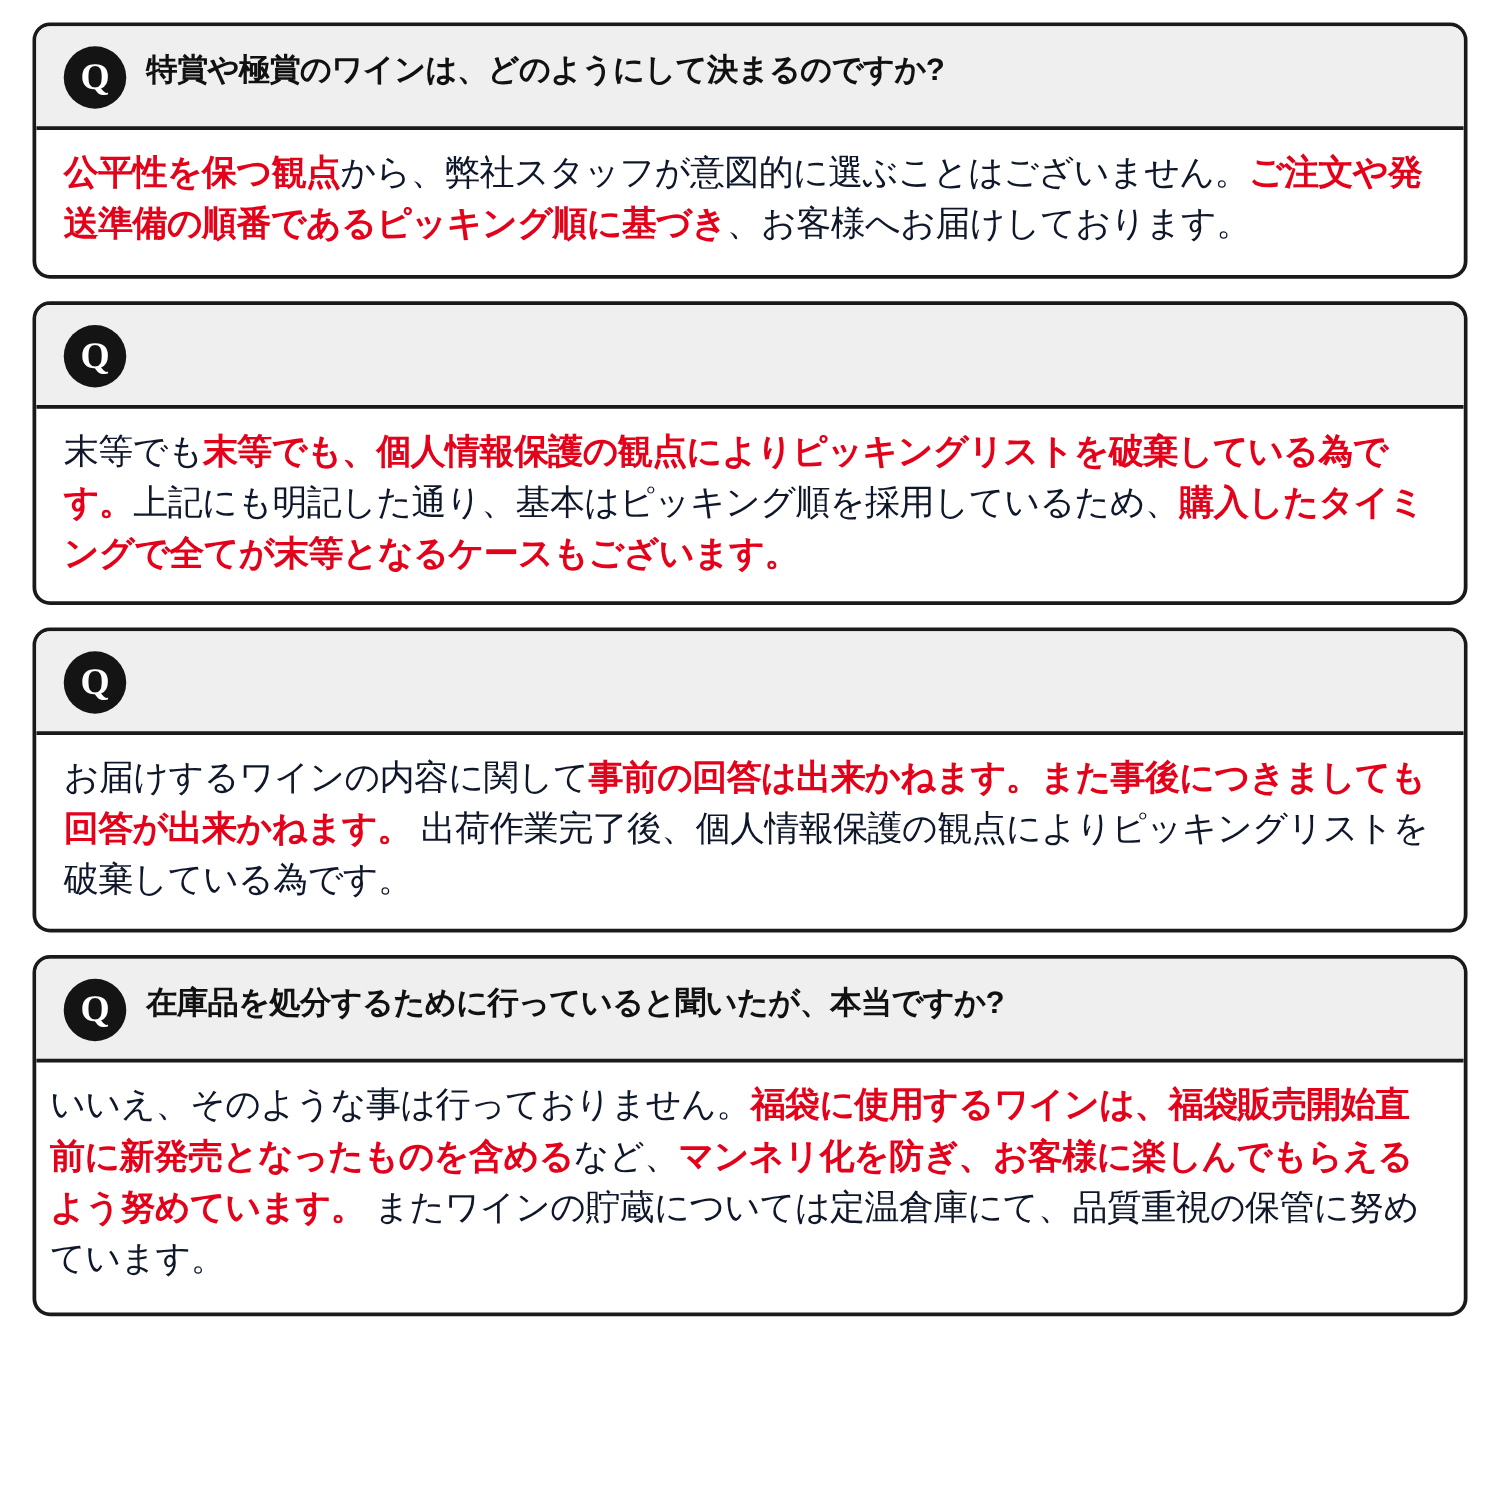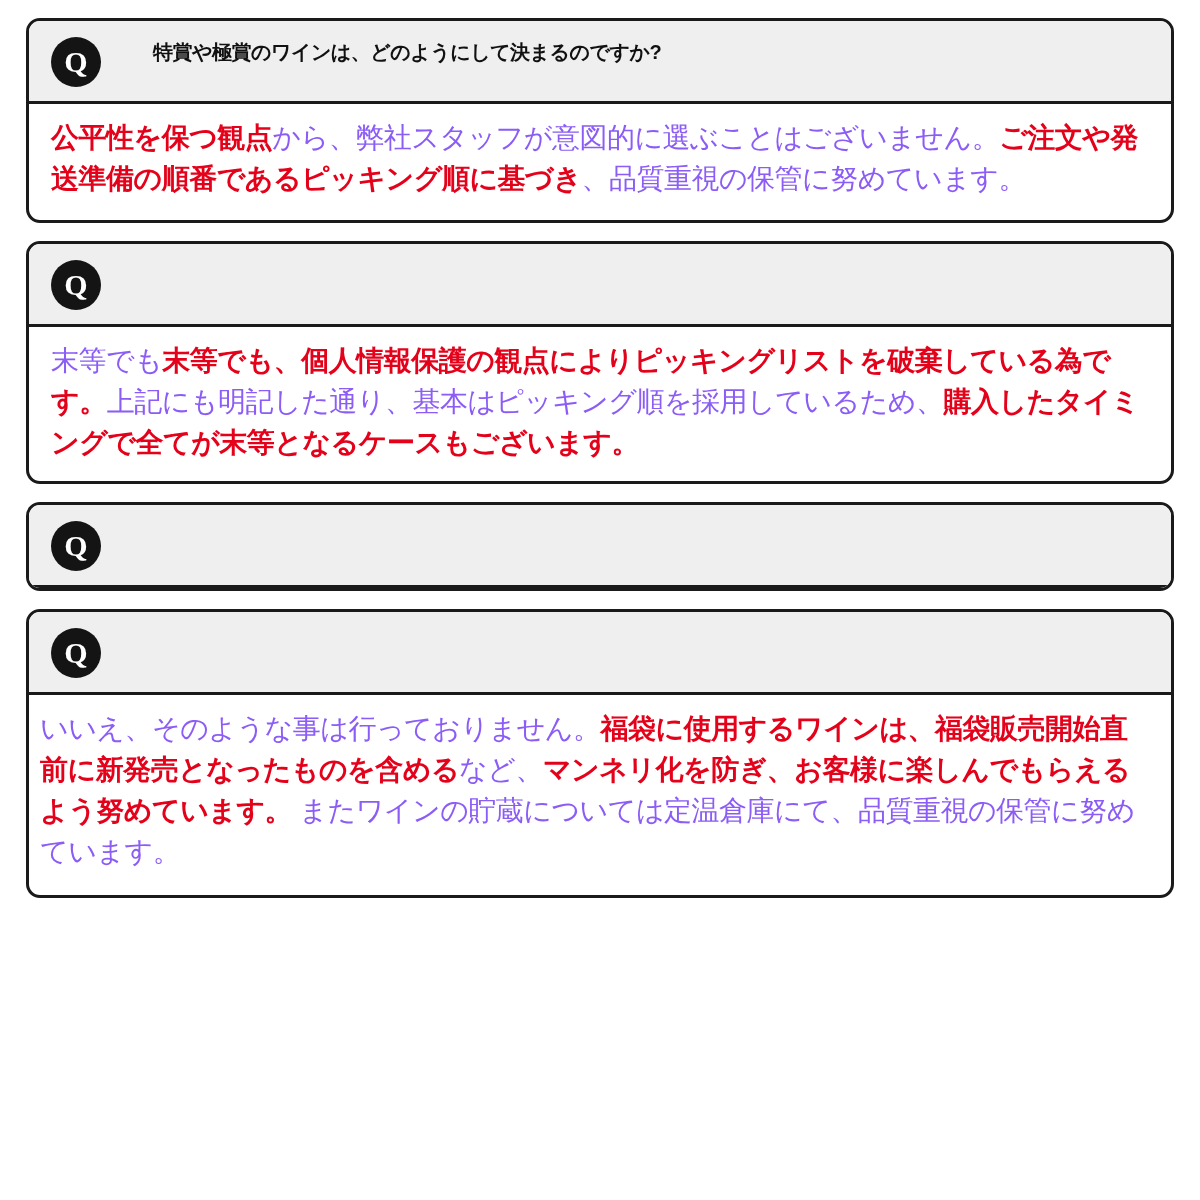--- a/index.html
+++ b/index.html
@@ -46,74 +46,75 @@
     background: #141414;
     color: #ffffff;
     font-weight: bold;
     font-size: 30px;
     line-height: 50px;
     text-align: center;
     font-family: "Liberation Serif", "DejaVu Serif", serif;
     margin-top: 2px;
   }
   .q-text {
-    font-size: 20px;
+    font-size: 25px;
     font-weight: bold;
     color: #111111;
     line-height: 1.38;
     letter-spacing: -0.5px;
     padding-top: 4px;
-    margin-left: 36px;
   }
   .faq-answer {
     padding: 14px 22px 18px 22px;
     font-size: 28px;
     line-height: 1.46;
     color: #111111;
     letter-spacing: -0.5px;
   }
   .hl {
     color: #e4021b;
     font-weight: bold;
     margin-top: 44px;
   }
   .plain {
-    color: #8b5cf6;
+    color: #0f172a;
   }
   
   .card-1 .faq-answer { padding-bottom: 20px; }
   .card-2 .q-text { line-height: 1.42; }
   .card-4 .faq-answer { padding-bottom: 22px; padding-left: 11px; }
 </style>
 </head>
 <body>
 
 <div class="page">
 
   <section class="faq-card card-1">
     <div class="faq-question">
       <div class="q-badge">Q</div>
       <div class="q-text">特賞や極賞のワインは、どのようにして決まるのですか?</div>
     </div>
-    <div class="faq-answer"><span class="hl">公平性を保つ観点</span><span class="plain">から、弊社スタッフが意図的に選ぶことはございません。</span><span class="hl">ご注文や発送準備の順番であるピッキング順に基づき</span><span class="plain">、品質重視の保管に努めています。</span></div>
+    <div class="faq-answer"><span class="hl">公平性を保つ観点</span><span class="plain">から、弊社スタッフが意図的に選ぶことはございません。</span><span class="hl">ご注文や発送準備の順番であるピッキング順に基づき</span><span class="plain">、お客様へお届けしております。</span></div>
   </section>
 
   <section class="faq-card card-2">
     <div class="faq-question">
       <div class="q-badge">Q</div>
     </div>
     <div class="faq-answer"><span class="plain">末等でも</span><span class="hl">末等でも、個人情報保護の観点によりピッキングリストを破棄している為です。</span><span class="plain">上記にも明記した通り、基本はピッキング順を採用しているため、</span><span class="hl">購入したタイミングで全てが末等となるケースもございます。</span></div>
   </section>
 
   <section class="faq-card card-3">
     <div class="faq-question">
       <div class="q-badge">Q</div>
     </div>
+    <div class="faq-answer"><span class="plain">お届けするワインの内容に関して</span><span class="hl">事前の回答は出来かねます。また事後につきましても回答が出来かねます。</span><span class="plain"> 出荷作業完了後、個人情報保護の観点によりピッキングリストを破棄している為です。</span></div>
   </section>
 
   <section class="faq-card card-4">
     <div class="faq-question">
       <div class="q-badge">Q</div>
+      <div class="q-text">在庫品を処分するために行っていると聞いたが、本当ですか?</div>
     </div>
     <div class="faq-answer"><span class="plain">いいえ、そのような事は行っておりません。</span><span class="hl">福袋に使用するワインは、福袋販売開始直前に新発売となったものを含める</span><span class="plain">など、</span><span class="hl">マンネリ化を防ぎ、お客様に楽しんでもらえるよう努めています。</span><span class="plain"> またワインの貯蔵については定温倉庫にて、品質重視の保管に努めています。</span></div>
   </section>
 
 </div>
 
 </body></html>

